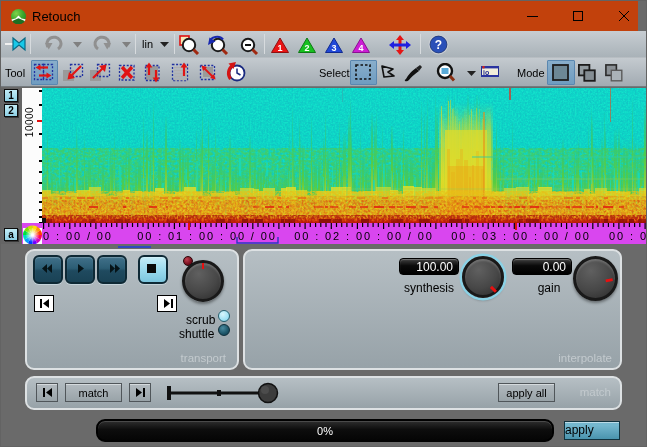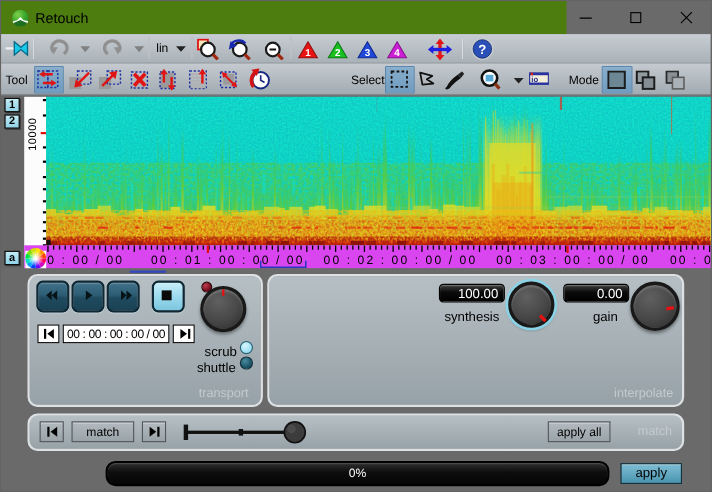--- a/index.html
+++ b/index.html
@@ -1,18 +1,18 @@
 <!DOCTYPE html>
 <html><head><meta charset="utf-8"><style>
 *{margin:0;padding:0;box-sizing:border-box;font-family:"Liberation Sans",sans-serif;}
 html,body{width:647px;height:447px;overflow:hidden;background:#6a6a6a;}
 #win{position:absolute;left:0;top:0;width:647px;height:447px;border:1px solid #636363;}
 .abs{position:absolute;}
 
-#title{left:0;top:0;width:514px;height:30px;background:#4d7c0f;}
+#title{left:0;top:0;width:637px;height:30px;background:#c2410c;}
 #title .txt{left:31px;top:8px;font-size:13px;color:#000;}
 
 #tb1{left:0;top:30px;width:645px;height:26px;background:linear-gradient(#c7cdd2,#a9b2b8);}
 #tb2{left:0;top:56px;width:645px;height:30px;background:linear-gradient(#c4cacf,#a2abb2);border-top:1px solid #b7bdc2;border-bottom:1px solid #747a7e;}
 .vsep{width:1px;background:#7e858a;border-right:1px solid #d7dbde;top:3px;height:20px;}
 .lbl{font-size:11px;color:#000;}
 .tbtn{border:1px solid #5a87b0;background:linear-gradient(#89aecb,#6f9cc0);border-radius:1px;}
 
 #client{left:0;top:87px;width:645px;height:358px;background:#6a6a6a;}
 #sidebar{left:0;top:0;width:21px;height:161px;background:#656565;}
@@ -34,21 +34,21 @@
 #timebox{background:#fff;border:1px solid #000;width:97px;height:17px;font-size:11px;color:#000;text-align:center;line-height:16px;white-space:nowrap;overflow:hidden;letter-spacing:-0.4px;}
 
 .knob{border-radius:50%;background:radial-gradient(circle at 38% 30%,#606060,#474747 55%,#333 85%);border:3px solid #191919;box-shadow:0 2px 3px rgba(0,0,0,.4),inset 0 2px 2px rgba(255,255,255,.18);}
 .led{border-radius:50%;}
 .lcd{background:linear-gradient(#404040,#0a0a0a 45%,#000);border:1px solid #000;border-radius:4px;color:#fff;font-size:12px;text-align:right;padding:1px 5px 5px 0;height:17px;box-shadow:inset 0 1px 1px rgba(255,255,255,.3);}
 .gbtn{background:linear-gradient(#b2babf,#99a3a8);border:1px solid #50565a;box-shadow:inset 0 1px 0 #d5dadd;font-size:11px;color:#000;text-align:center;}
 
 #preview{left:26px;top:331px;width:58px;height:20px;background:linear-gradient(#3a6a80 20%,#1d4356);border:1px solid #8fc0d0;box-shadow:0 0 0 1px #0d2029;font-size:12px;color:#000;text-align:center;line-height:18px;}
 #progress{left:95px;top:331px;width:458px;height:23px;background:linear-gradient(#2e2e2e,#0d0d0d 45%,#050505);border:2px solid #000;border-radius:9px;box-shadow:inset 0 1px 0 #4a4a4a;}
 #progress span{position:absolute;left:0;right:0;top:4px;text-align:center;font-size:11px;color:#fff;}
-#apply{left:563px;top:333px;width:56px;height:19px;background:linear-gradient(#74b7ce 20%,#4a94ae);border:1px solid #11333f;box-shadow:inset 0 1px 0 rgba(255,255,255,.5);font-size:12px;color:#000;text-align:center;line-height:17px;}
+#apply{left:563px;top:333px;width:56px;height:19px;background:linear-gradient(#74b7ce 20%,#4a94ae);border:1px solid #11333f;box-shadow:inset 0 1px 0 rgba(255,255,255,.5);font-size:12px;color:#000;text-align:left;line-height:17px;}
 </style></head>
 <body>
 <div id="win">
  <div class="abs" id="title">
   <svg class="abs" style="left:10px;top:8px" width="15" height="15" viewBox="0 0 15 15">
    <defs>
           <radialGradient id="gl" cx="0.35" cy="0.3" r="0.9">
             <stop offset="0" stop-color="#7fd24a"></stop>
             <stop offset="0.5" stop-color="#3aa82e"></stop>
             <stop offset="1" stop-color="#1d7a1d"></stop>
@@ -1163,41 +1163,40 @@
       <path d="M45 9 L51 13.5 L45 18 Z"></path>
       <path d="M77 9 L82 13.5 L77 18 Z"></path>
           <path d="M82 9 L87 13.5 L82 18 Z"></path>
     </g>
     <rect x="114" y="9" width="9" height="9" fill="#0a0a0a"></rect>
   </svg>
   <div class="abs led" style="left:182px;top:168px;width:10px;height:10px;background:radial-gradient(circle at 35% 30%,#c04050,#7a1020 60%,#500a14);border:1px solid #2a0508"></div>
   <div class="abs knob" style="left:181px;top:172px;width:42px;height:42px"></div>
   <div class="abs" style="left:201px;top:175px;width:2px;height:6px;background:#e81010"></div>
   <div class="abs winb" style="left:33px;top:207px"></div>
-  <div class="abs" id="timebox" style="left:56px;top:207px">00 : 00 : 00 : 00 / 00</div>
   <div class="abs winb" style="left:156px;top:207px"></div>
   <svg class="abs" style="left:33px;top:207px;pointer-events:none" width="145" height="17" viewBox="0 0 145 17">
     <g fill="#000">
           <rect x="6" y="4" width="2" height="9"></rect>
           <path d="M15 4 L9 8.5 L15 13 Z"></path>
           <path d="M130 4 L136 8.5 L130 13 Z"></path>
           <rect x="137" y="4" width="2" height="9"></rect>
         </g>
   </svg>
   <span class="abs lbl" style="left:185px;top:225px;font-size:12px">scrub</span>
   <div class="abs led" style="left:217px;top:222px;width:12px;height:12px;background:radial-gradient(circle at 38% 32%,#d8f6fc,#a0e2f4 60%,#7cc8e0);border:1px solid #27606f"></div>
   <span class="abs lbl" style="left:178px;top:239px;font-size:12px">shuttle</span>
   <div class="abs led" style="left:217px;top:236px;width:12px;height:12px;background:radial-gradient(circle at 38% 32%,#4a8ba0,#1d5568 60%,#123e4e);border:1px solid #0e2e3a"></div>
   <span class="abs plabel" style="left:130px;top:264px;width:95px;text-align:right">transport</span>
 
   <div class="abs panel" id="pInterp"></div>
   <div class="abs lcd" style="left:398px;top:170px;width:60px">100.00</div>
   <div class="abs lcd" style="left:511px;top:170px;width:60px">0.00</div>
   <span class="abs lbl" style="left:398px;top:193px;width:60px;text-align:center;font-size:12px">synthesis</span>
-  <span class="abs lbl" style="left:538px;top:193px;width:60px;font-size:12px">gain</span>
+  <span class="abs lbl" style="left:518px;top:193px;width:60px;text-align:center;font-size:12px">gain</span>
   <div class="abs knob" style="left:461px;top:168px;width:42px;height:42px;box-shadow:0 0 0 2.5px #8ad2e6,0 2px 3px rgba(0,0,0,.4),inset 0 2px 2px rgba(255,255,255,.18)"></div>
   <div class="abs" style="left:491px;top:198px;width:2.5px;height:7px;background:#e81010;transform:rotate(-45deg)"></div>
   <div class="abs knob" style="left:572px;top:168px;width:45px;height:45px"></div>
   <div class="abs" style="left:607px;top:189px;width:2.5px;height:7px;background:#e81010;transform:rotate(-100deg)"></div>
   <span class="abs plabel" style="left:520px;top:264px;width:91px;text-align:right">interpolate</span>
 
   <div class="abs panel" id="pMatch"></div>
   <div class="abs gbtn" style="left:35px;top:295px;width:22px;height:19px"></div>
   <div class="abs gbtn" style="left:64px;top:295px;width:57px;height:19px;line-height:18px">match</div>
   <div class="abs gbtn" style="left:128px;top:295px;width:22px;height:19px"></div>

